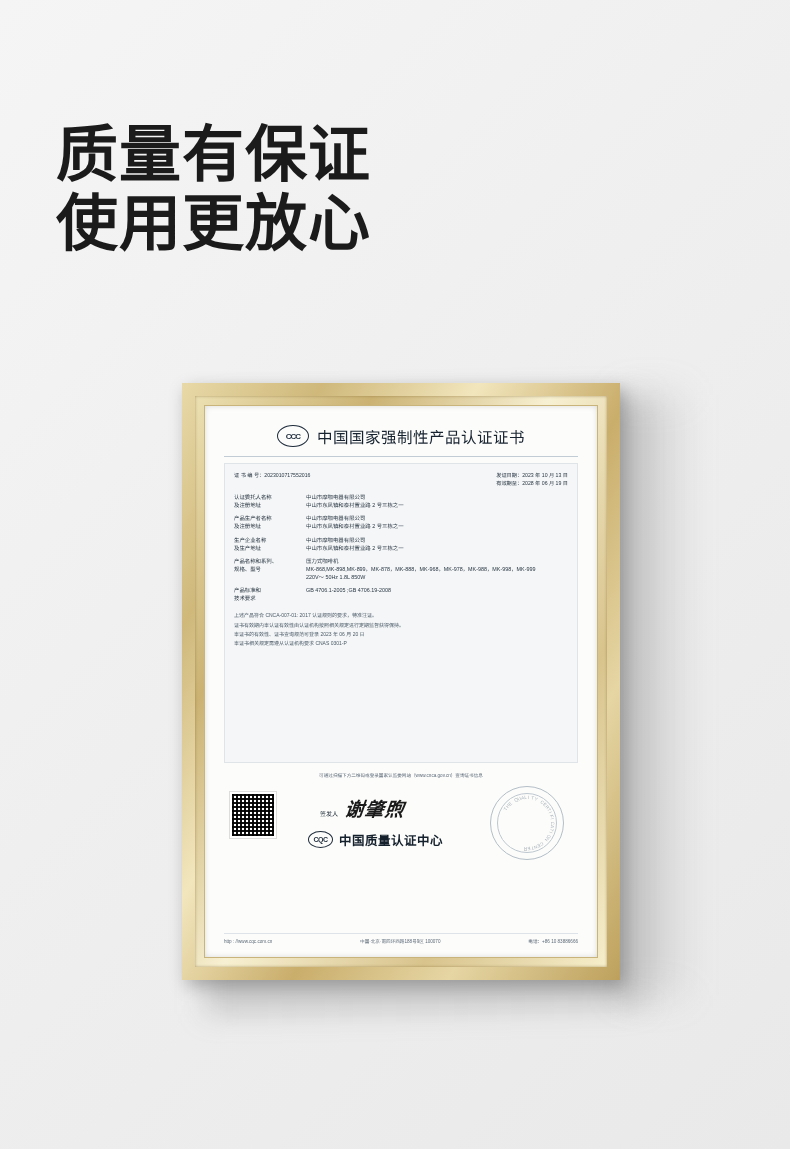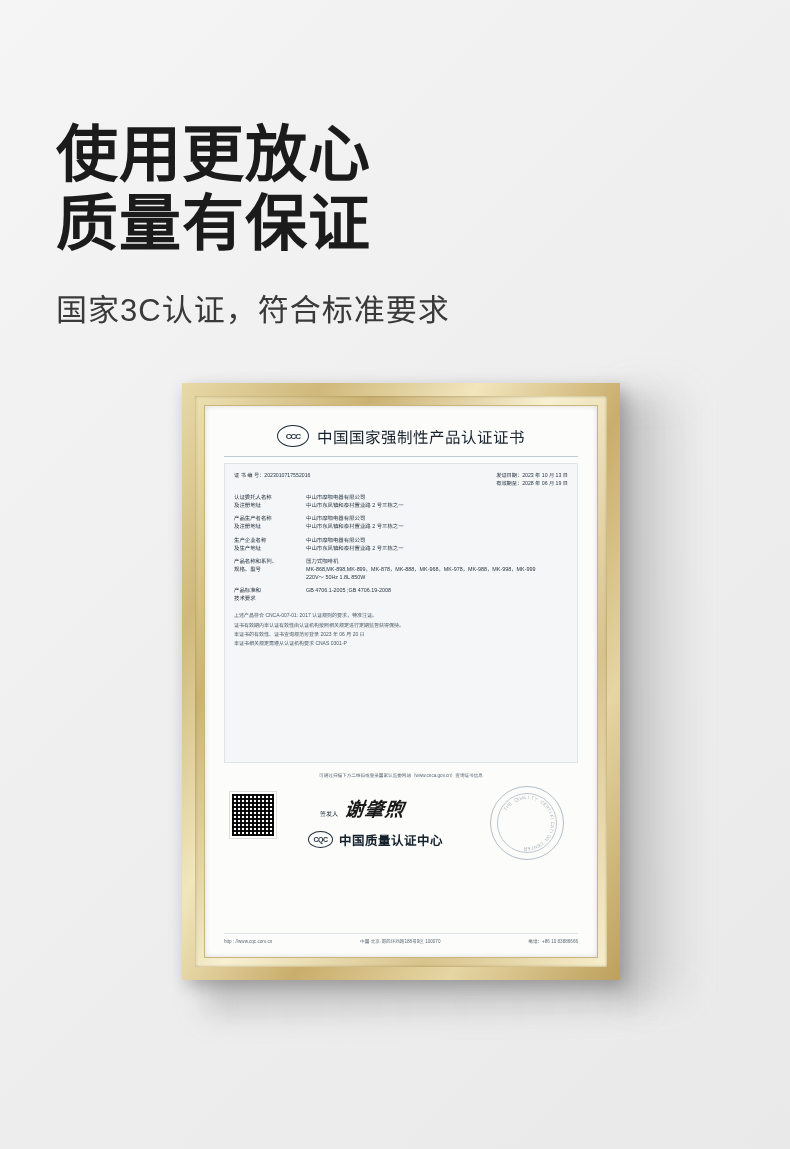--- a/index.html
+++ b/index.html
@@ -313,23 +313,22 @@
     padding-top: 4px;
   }
   .cert-footer .mid { flex: 1; text-align: center; }
 </style>
 </head>
 <body>
 
 <div class="page">
 
   <div class="headline-block">
+    <div class="headline-line">质量有保证</div>
     <div class="headline-line">使用更放心</div>
-    <div class="headline-line">质量有保证</div>
-    <div class="subheadline">国家3C认证，符合标准要求</div>
   </div>
 
   <div class="frame-shadow"></div>
   <div class="frame-shadow2"></div>
 
   <div class="frame-outer">
     <div class="frame-bevel">
       <div class="frame-inner-line">
 
         <div class="cert">

